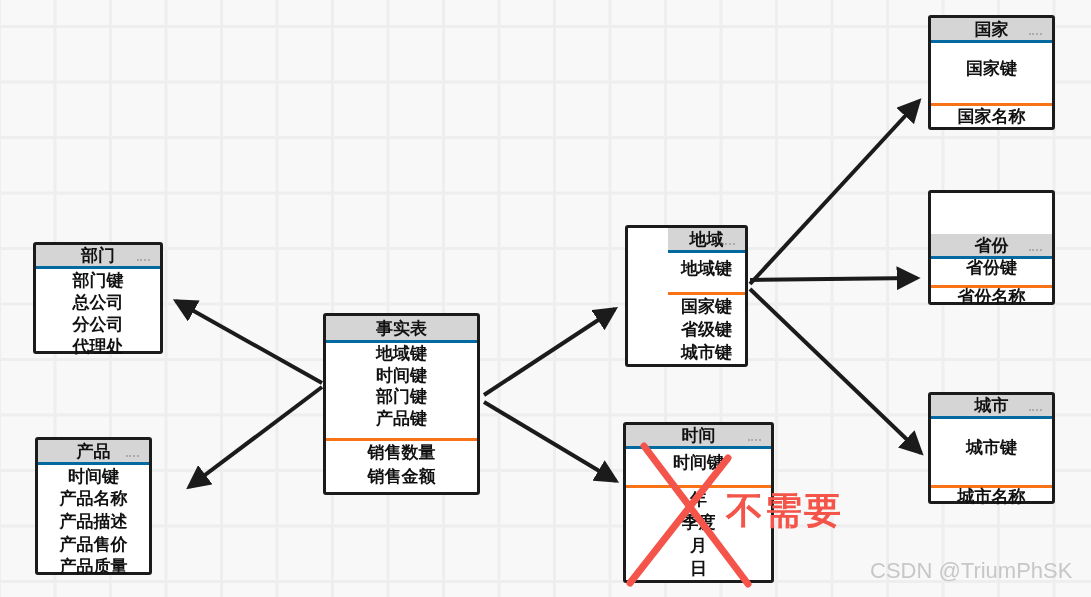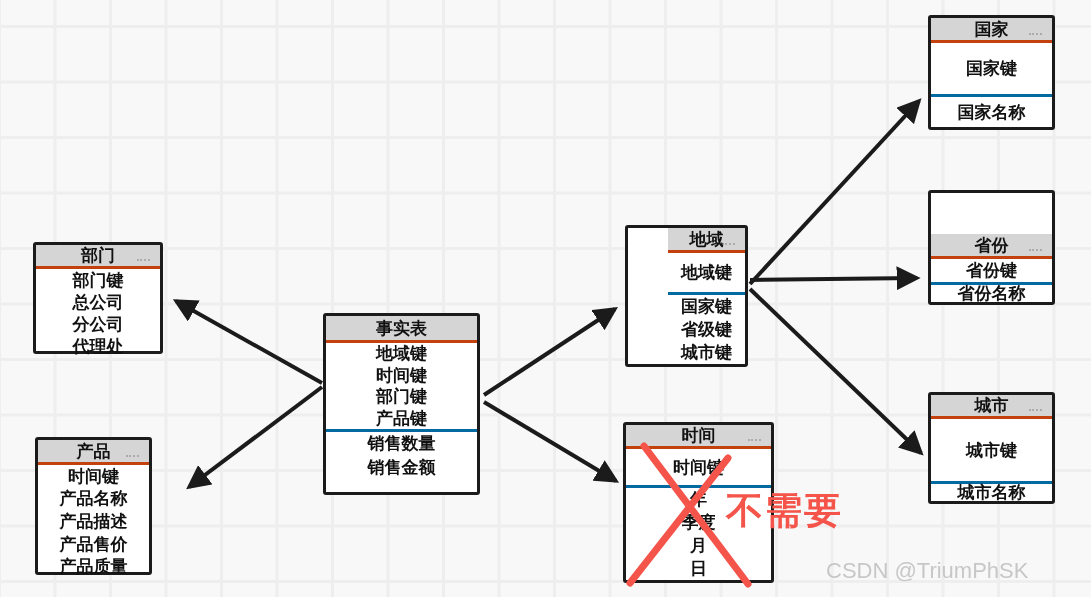--- a/index.html
+++ b/index.html
@@ -18,31 +18,31 @@
   .redx{z-index:3;}
   
   .tbl{
     position:absolute;z-index:2;background:#ffffff;
     border:3px solid #1b1b1b;border-radius:3px;
     box-sizing:border-box;color:#111111;
     display:flex;flex-direction:column;
     font-size:17px;font-weight:600;line-height:1;
   }
   .hdr{
-    position:relative;background:#d5d5d5;border-bottom:3px solid #c2410c;
+    position:relative;background:#d5d5d5;border-bottom:3px solid #0369a1;
     display:flex;align-items:center;justify-content:center;
     flex:0 0 auto;
     text-align:center;
   }
   .artifact{
     position:absolute;right:10px;bottom:5px;width:13px;height:0;
     border-bottom:2px dotted #8a8a8a;opacity:.55;
   }
   .sec{display:flex;flex-direction:column;justify-content:center;}
-  .sec.divided{border-top:3px solid #0369a1;}
+  .sec.divided{border-top:3px solid #f97316;margin-top:9px;}
   .row{display:flex;align-items:center;justify-content:center;flex:0 0 auto;}
 
   
   #t-department{left:33px;top:242px;width:130px;height:112px;}
   #t-department .hdr{height:21px;}
   #t-department .row{height:22px;}
   
   #t-product{left:35px;top:437px;width:117px;height:138px;}
   #t-product .hdr{height:22px;}
   #t-product .row{height:22.6px;}
@@ -74,21 +74,21 @@
   #t-city .hdr{height:21px;}
   #t-city .sec.keybox{height:49px;}
   #t-city .sec.divided{flex:1;}
 
   
   #not-needed{
     position:absolute;left:726px;top:486px;z-index:4;
     color:#f4544a;font-size:37px;font-weight:700;letter-spacing:2px;
   }
   #watermark{
-    position:absolute;left:826px;top:558px;z-index:4;
+    position:absolute;left:870px;top:558px;z-index:4;
     color:#c7c7c7;font-size:22px;font-weight:400;
   }
 </style>
 </head>
 <body>
 
 <div id="stage">
 
   <svg class="layer arrows" viewBox="0 0 1091 597">
     <defs>

